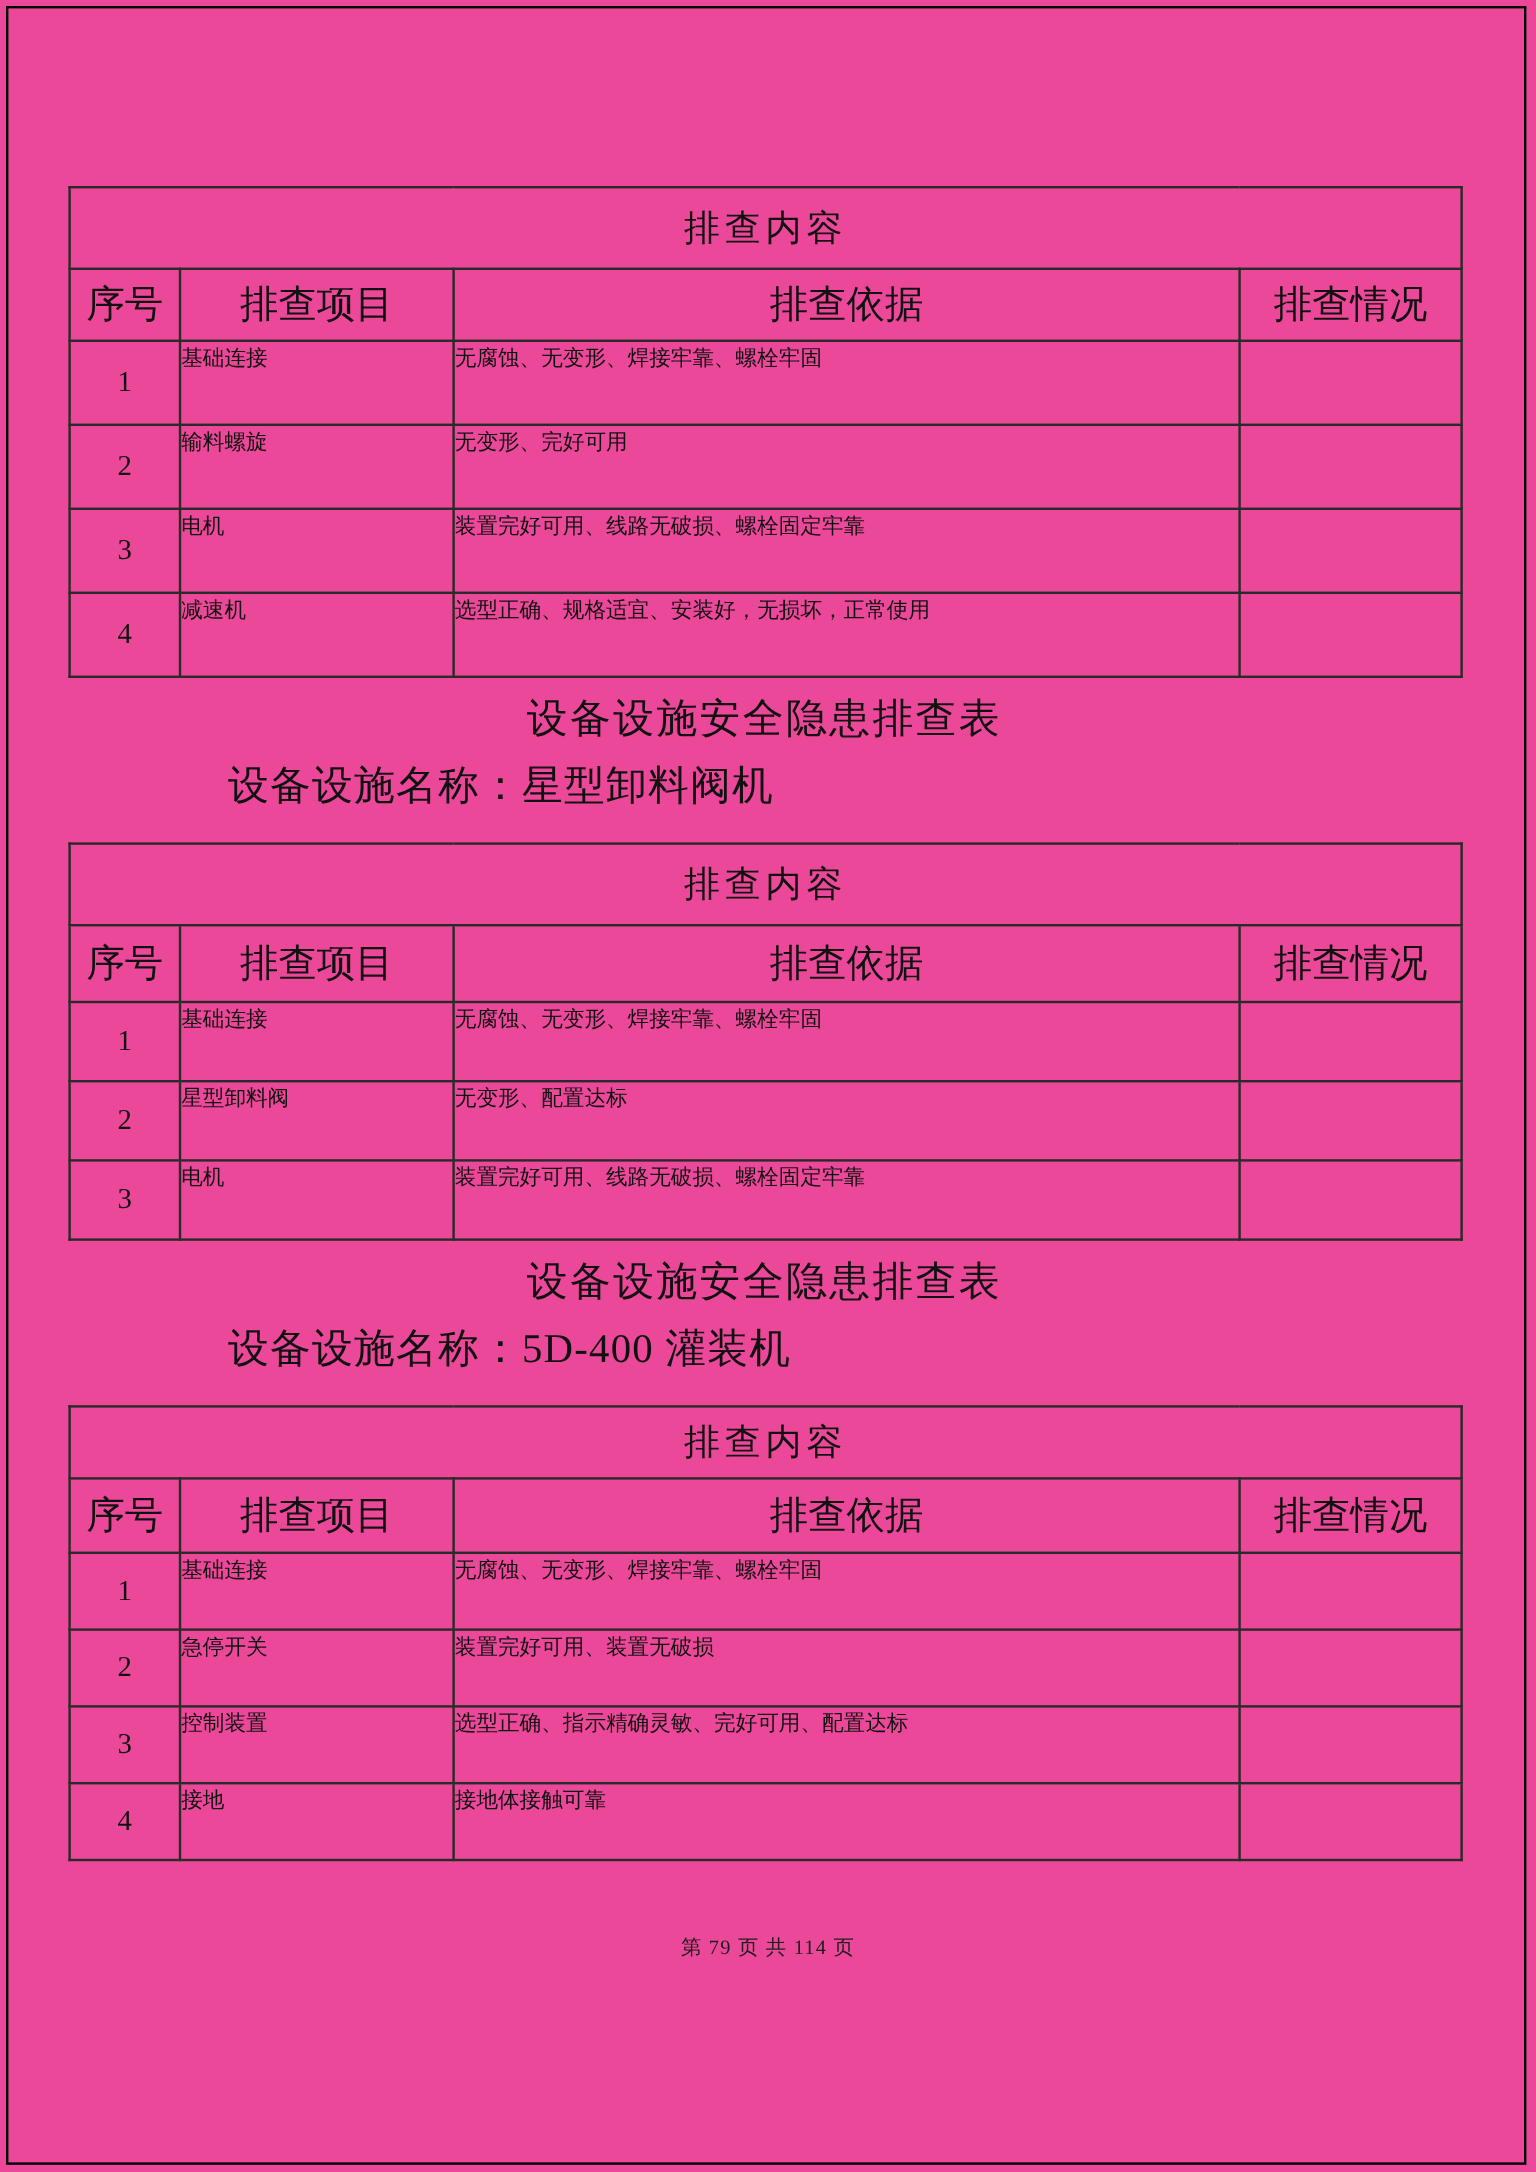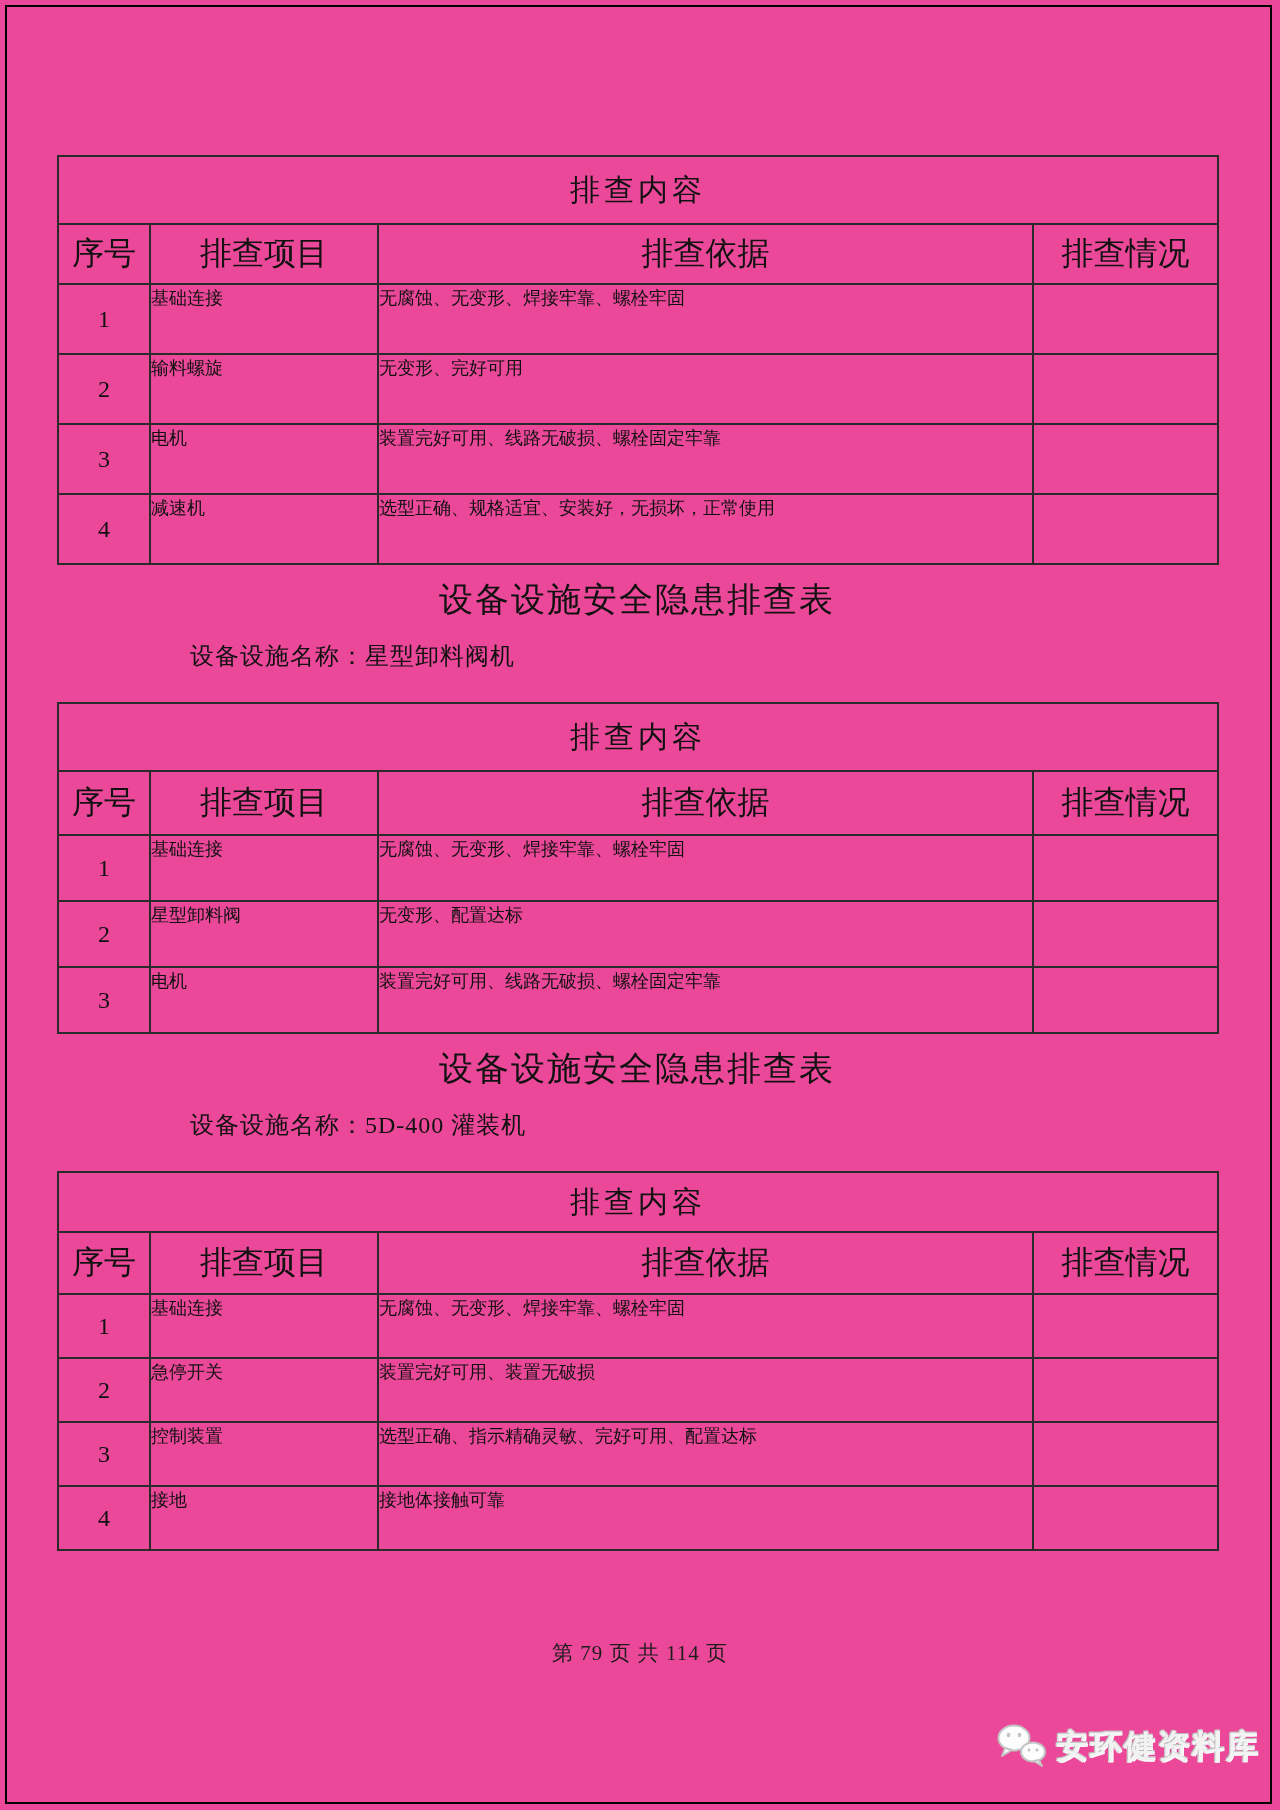--- a/index.html
+++ b/index.html
@@ -69,27 +69,27 @@
     height:46px;line-height:46px;
     text-align:center;
     font-size:34px;font-weight:normal;
     letter-spacing:2px;
   }
   .device-name{
     width:1160px;margin:10px 0 0 57px;
     height:46px;line-height:46px;
     box-sizing:border-box;
     padding-left:133px;
-    font-size:24px;
+    font-size:34px;
     letter-spacing:1px;
   }
   .page-footer{
-    margin-top:88px;
-    text-align:center;
-    font-size:21px;
+    margin-top:60px;
+    text-align:center;
+    font-size:17px;
     letter-spacing:1px;
     color:#1c1c1c;
   }
   .watermark{
     position:absolute;
     right:20px;top:1722px;
     display:flex;align-items:center;
     height:50px;
   }
   .watermark-text{
@@ -238,32 +238,13 @@
         <td class="item-cell">接地</td>
         <td class="basis-cell">接地体接触可靠</td>
         <td class="status-cell"></td>
       </tr>
     </tbody>
       </table>
 
     <div class="page-footer">第 79 页 共 114 页</div>
   </div>
 
-  <div class="watermark">
-    <span class="wm-icon">
-      <svg width="54" height="46" viewBox="0 0 54 46">
-        <g fill="#fdfdfd" stroke="#c4c4c4" stroke-width="2">
-          <ellipse cx="20" cy="16" rx="15.5" ry="12.5"></ellipse>
-          <path d="M11 26 L8 34 L18 28 Z" stroke-linejoin="round"></path>
-          <ellipse cx="39" cy="30" rx="12" ry="9.5"></ellipse>
-          <path d="M45 38 L48 44 L40 39 Z" stroke-linejoin="round"></path>
-        </g>
-        <g fill="#c4c4c4">
-          <ellipse cx="14.5" cy="13" rx="1.8" ry="2.2"></ellipse>
-          <ellipse cx="25.5" cy="13" rx="1.8" ry="2.2"></ellipse>
-          <ellipse cx="35" cy="28" rx="1.5" ry="1.8"></ellipse>
-          <ellipse cx="43" cy="28" rx="1.5" ry="1.8"></ellipse>
-        </g>
-      </svg>
-    </span>
-    <span class="watermark-text">安环健资料库</span>
-  </div>
 </div>
 
 </body></html>

